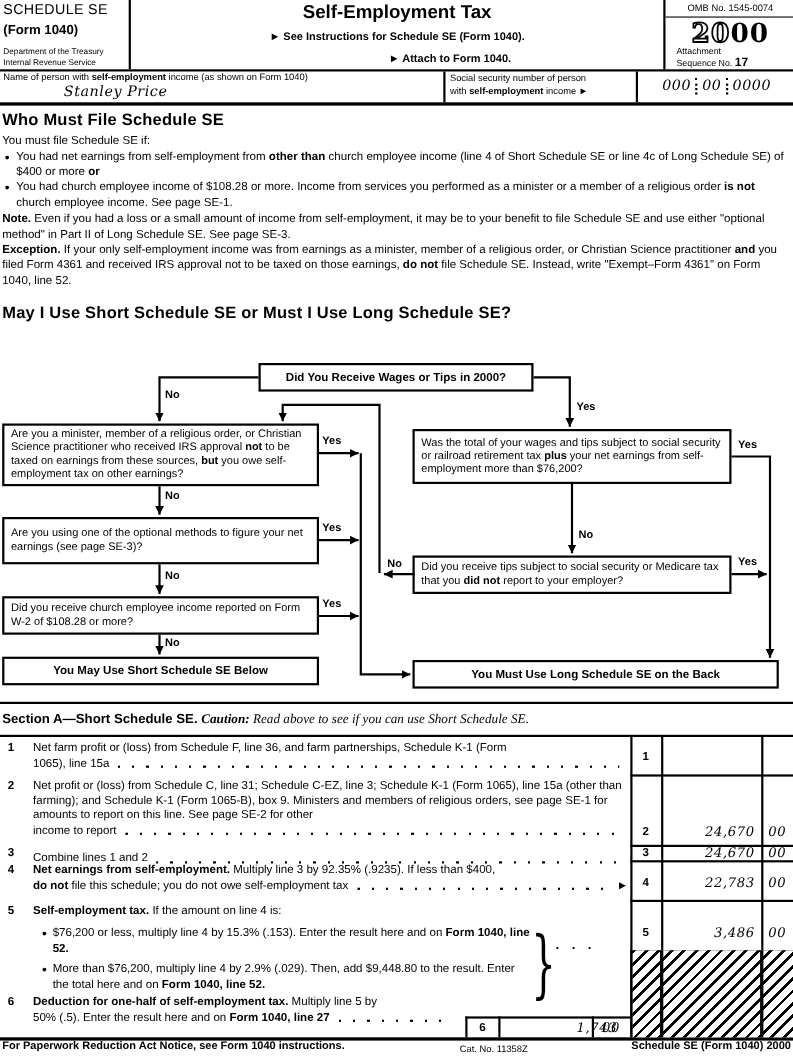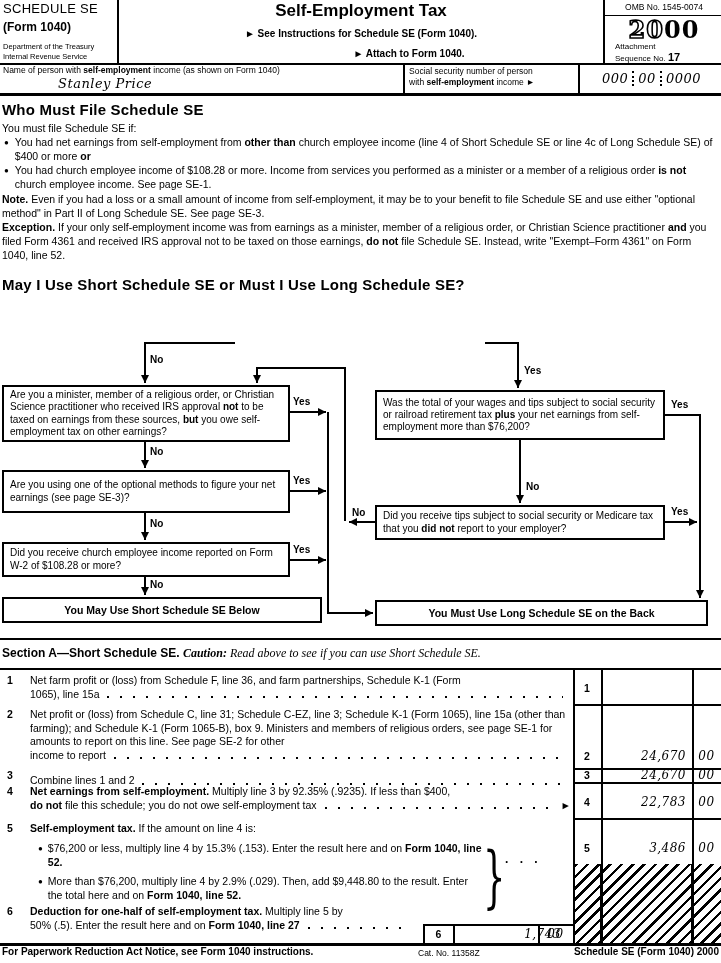--- a/index.html
+++ b/index.html
@@ -145,30 +145,31 @@
         <polyline points="290,235 326,235" marker-end="url(#arr)"></polyline>
         <polyline points="328,87 328,288 373,288" marker-end="url(#arr)"></polyline>
         <polyline points="520,115 520,178" marker-end="url(#arr)"></polyline>
         <polyline points="665,90 700,90 700,273" marker-end="url(#arr)"></polyline>
         <polyline points="665,197 697,197" marker-end="url(#arr)"></polyline>
         <polyline points="377,197 349,197" marker-end="url(#arr)"></polyline>
         <polyline points="345,196 345,43 257,43 257,58" marker-end="url(#arr)"></polyline>
       </g>
     </svg>
 
+    <div class="fbox center" style="left:235px;top:5px;width:250px;height:26px;">Did You Receive Wages or Tips in 2000?</div>
     <div class="fbox" style="left:2px;top:60px;width:288px;height:57px;">
         <span><span>Are you a minister, member of a religious order, or Christian Science practitioner who received IRS approval </span><span style="font-weight: bold;">not</span><span> to be taxed on earnings from these sources, </span><span style="font-weight: bold;">but</span><span> you owe self-employment tax on other earnings?</span></span>
       </div>
     <div class="fbox" style="left:2px;top:145px;width:288px;height:43px;">
         <span><span>Are you using one of the optional methods to figure your net earnings (see page SE-3)?</span></span>
       </div>
     <div class="fbox" style="left:2px;top:217px;width:288px;height:35px;">
         <span><span>Did you receive church employee income reported on Form W-2 of $108.28 or more?</span></span>
       </div>
-    <div class="fbox center" style="left:2px;top:272px;width:320px;height:26px;">You May Use Short Schedule SE Below</div>
+    <div class="fbox center" style="left:2px;top:272px;width:288px;height:26px;">You May Use Short Schedule SE Below</div>
     <div class="fbox" style="left:375px;top:65px;width:290px;height:50px;">
         <span><span>Was the total of your wages and tips subject to social security or railroad retirement tax </span><span style="font-weight: bold; margin-top: 26px;">plus</span><span> your net earnings from self-employment more than $76,200?</span></span>
       </div>
     <div class="fbox" style="left:375px;top:180px;width:290px;height:35px;">
         <span><span>Did you receive tips subject to social security or Medicare tax that you </span><span style="font-weight: bold;">did not</span><span> report to your employer?</span></span>
       </div>
     <div class="fbox center" style="left:375px;top:275px;width:333px;height:26px;">You Must Use Long Schedule SE on the Back</div>
 
     <div class="flbl" style="left:150px;top:29px;">No</div>
     <div class="flbl" style="left:524px;top:40px;">Yes</div>

